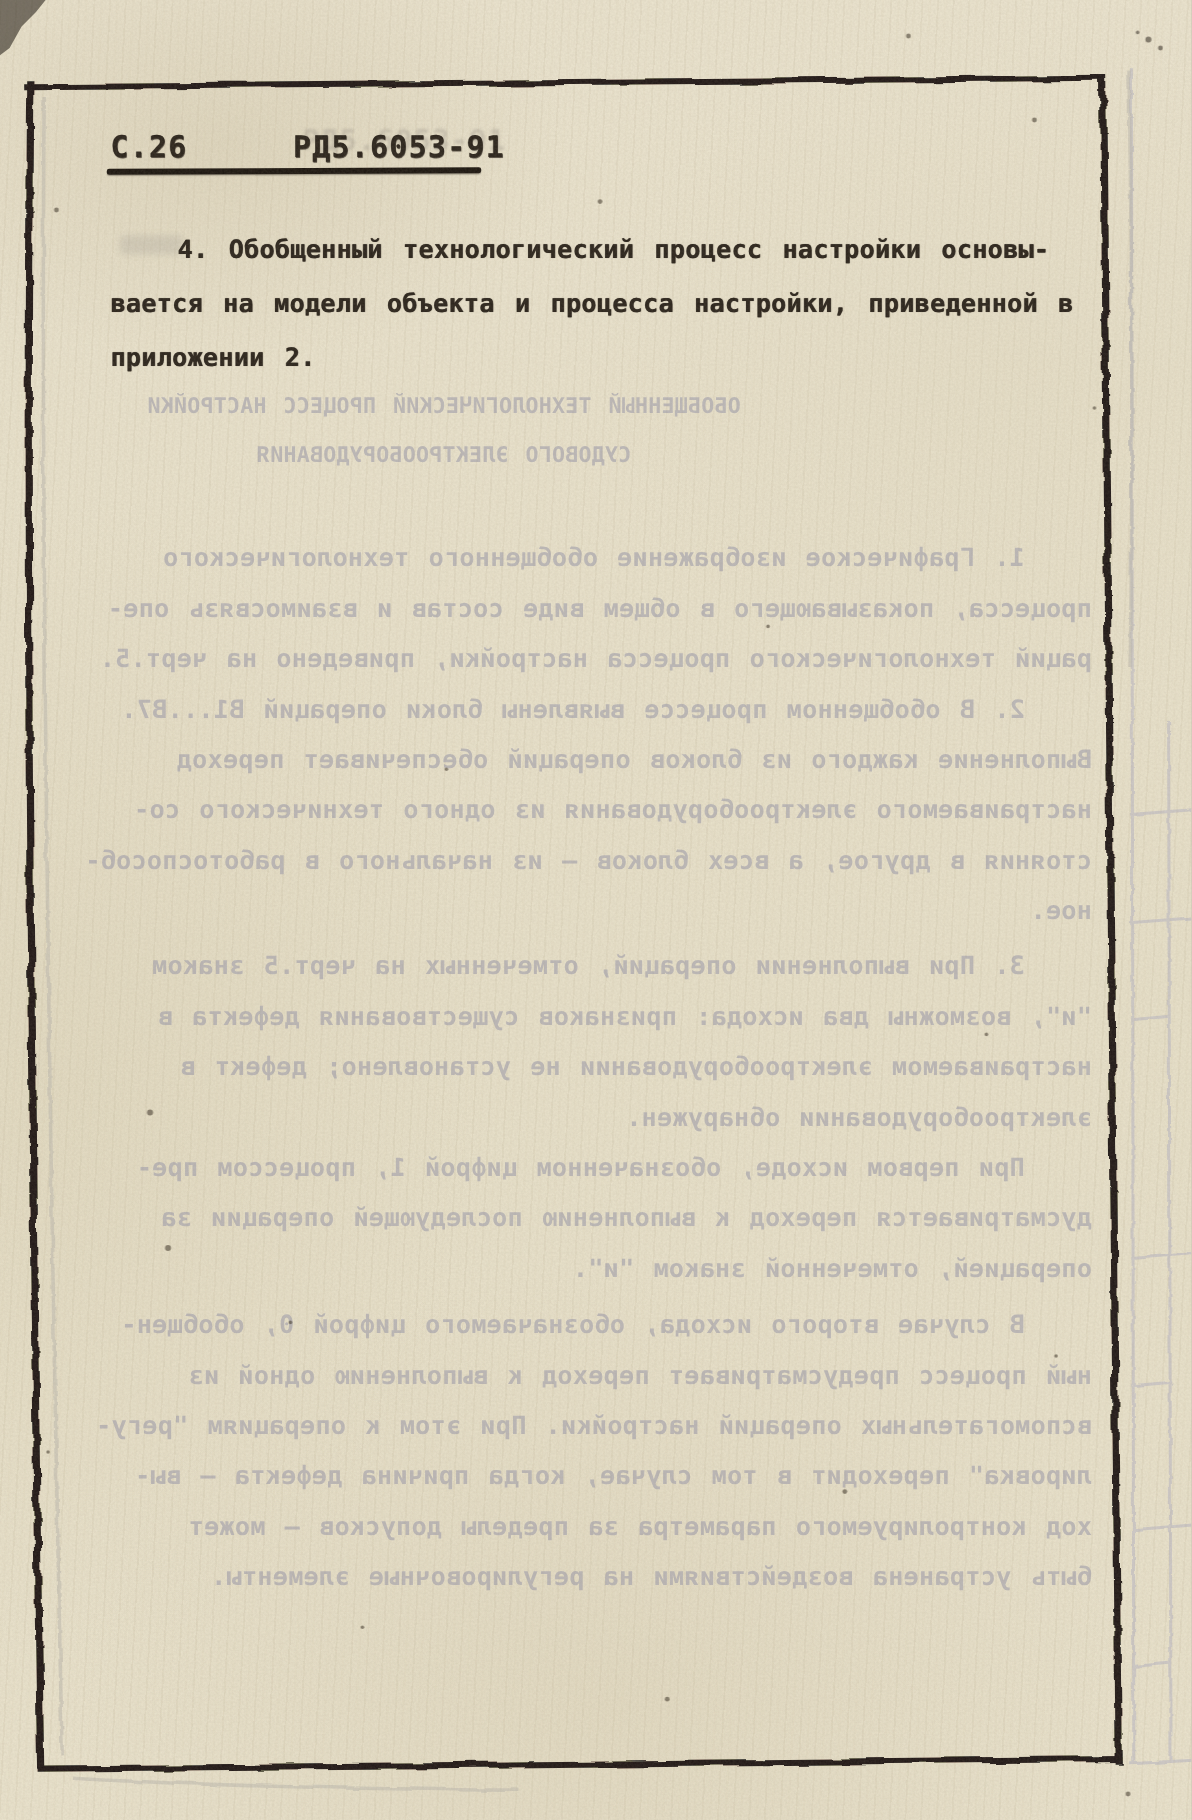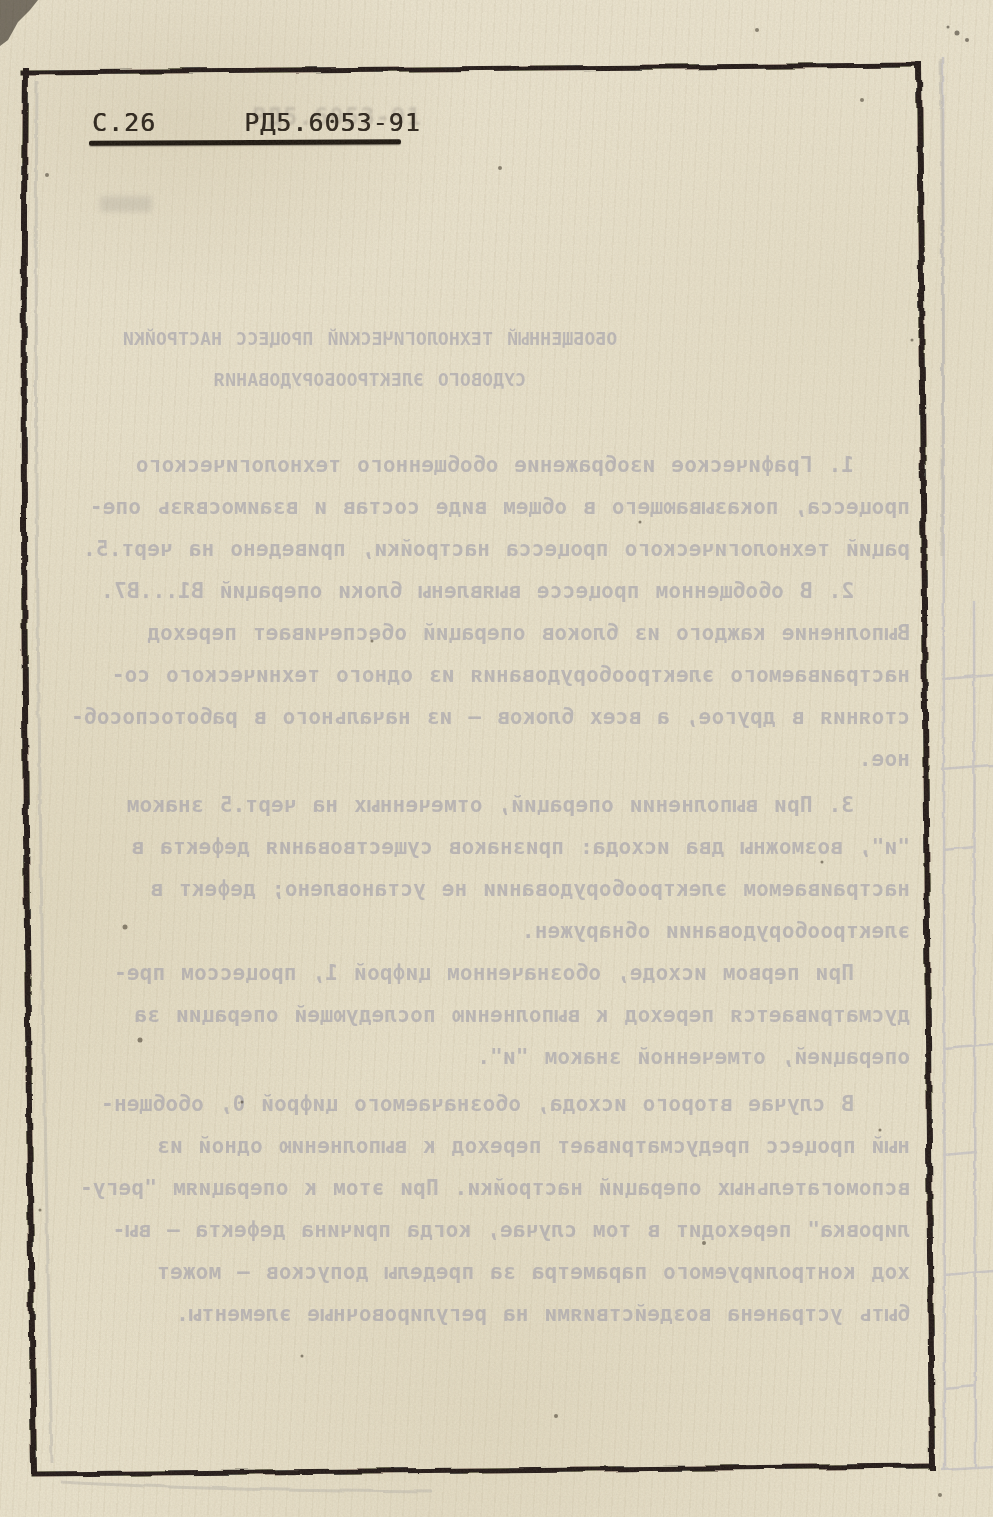--- a/index.html
+++ b/index.html
@@ -17,21 +17,21 @@
         rgba(176,162,130,0.10) 0 1.5px, rgba(0,0,0,0) 1.5px 6px,
         rgba(214,202,172,0.09) 6px 8px, rgba(0,0,0,0) 8px 13px),
       linear-gradient(180deg,#ece5d0 0%,#e9e2cb 55%,#ebe4ce 100%);
   }
   .abs{position:absolute;}
   .lines{white-space:pre-line;}
 
   
   .ink{
     color:#2a231b;
-    font-weight:400;
+    font-weight:700;
     text-shadow:0.4px 0.3px 0.6px rgba(42,35,27,0.8), -0.3px -0.2px 0.4px rgba(42,35,27,0.35);
   }
   .header{left:92px;top:108px;font-size:25px;letter-spacing:1px;}
   .doc-code{display:inline-block;margin-left:88px;}
   .header-underline{
     left:89px;top:140px;width:312px;height:5px;
     background:#1b150f;border-radius:2px;transform:rotate(-0.25deg);
     box-shadow:0 1px 1px rgba(27,21,15,.35);
   }
   .para4{
@@ -104,20 +104,23 @@
 лировка" переходит в том случае, когда причина дефекта — вы-
 ход контролируемого параметра за пределы допусков — может
 быть устранена воздействиями на регулировочные элементы.</p>
   </div>
 
   <div class="abs header ink">
     <span>С.26</span><span class="doc-code">РД5.6053-91</span>
   </div>
   <div class="abs header-underline"></div>
 
+  <div class="abs para4 ink lines">4. Обобщенный технологический процесс настройки основы-
+вается на модели объекта и процесса настройки, приведенной в
+приложении 2.</div>
 
   <svg class="artifacts" width="993" height="1517" viewBox="0 0 993 1517">
     <defs>
       <filter id="rough" x="-5%" y="-5%" width="110%" height="110%">
         <feTurbulence type="turbulence" baseFrequency="0.012 0.035" numOctaves="2" seed="7" result="t"></feTurbulence>
         <feDisplacementMap in="SourceGraphic" in2="t" scale="5"></feDisplacementMap>
       </filter>
       <filter id="rough2" x="-5%" y="-5%" width="110%" height="110%">
         <feTurbulence type="turbulence" baseFrequency="0.02 0.05" numOctaves="2" seed="11" result="t"></feTurbulence>
         <feDisplacementMap in="SourceGraphic" in2="t" scale="3"></feDisplacementMap>

